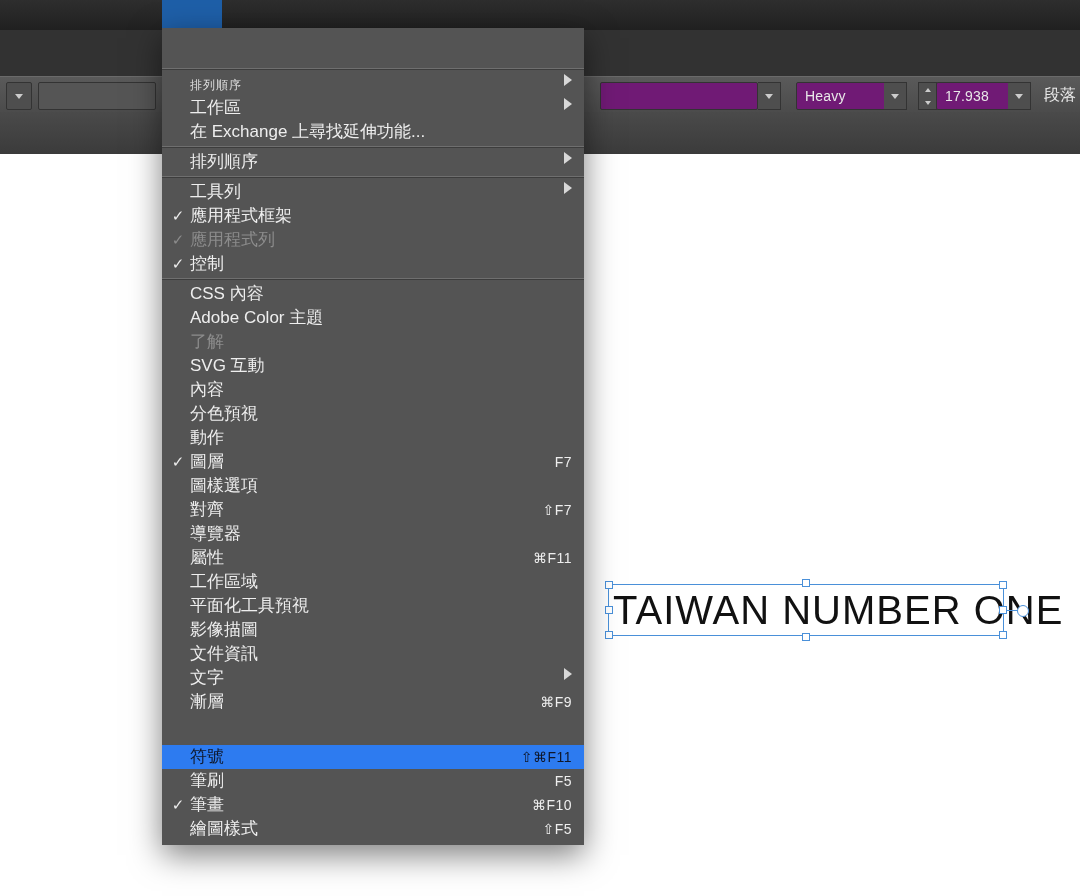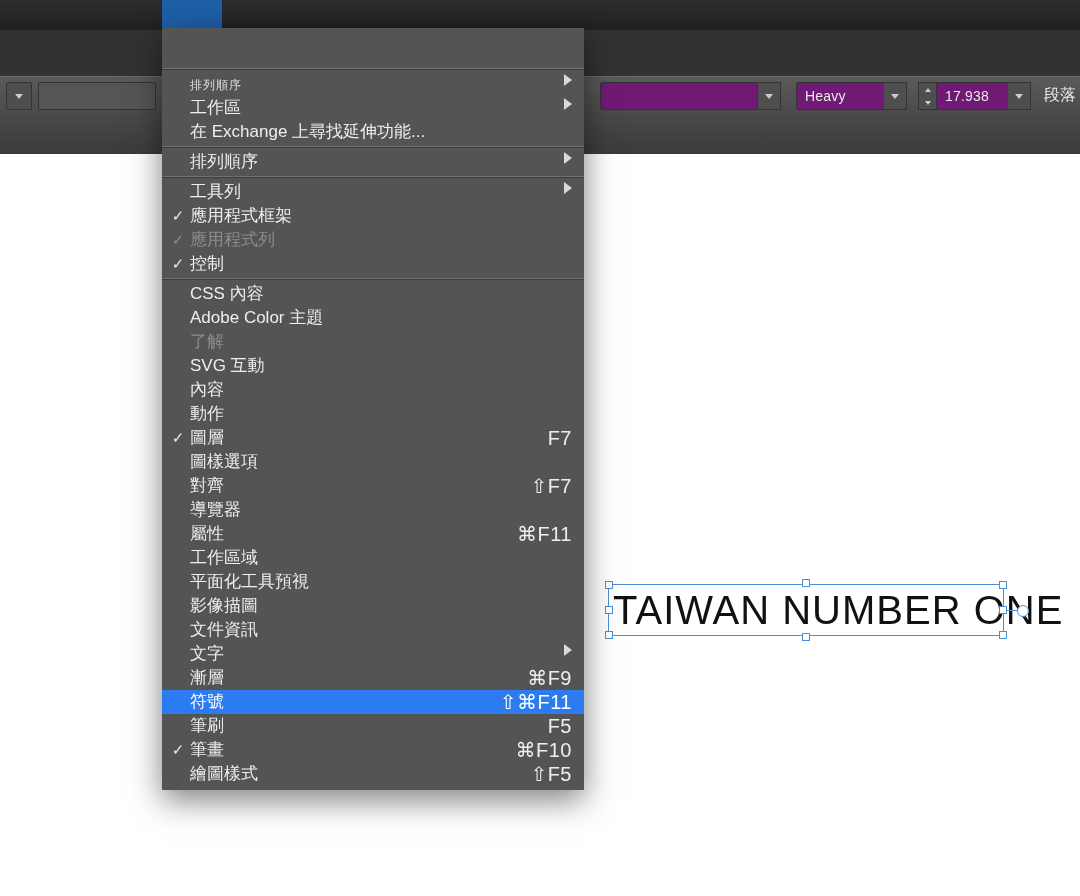--- a/index.html
+++ b/index.html
@@ -144,36 +144,36 @@
     position: relative;
     height: 24px;
     line-height: 24px;
     color: #eee;
     font-size: 17px;
     padding-left: 28px;
     padding-right: 14px;
     white-space: nowrap;
   }
   .dropdown .row.dim { color: #8c8c8c; }
-  .dropdown .row.highlight { background: #2d7bf0; color: #ffffff; }
+  .dropdown .row.highlight { background: #2d7bf0; color: #0f172a; margin-top: 31px; }
   .dropdown .row .check {
     position: absolute; left: 8px; top: 0;
     width: 16px; text-align: center;
     font-size: 15px;
   }
   .dropdown .row .sub {
     position: absolute; right: 12px; top: 2px;
     width: 0; height: 0;
     border-top: 6px solid transparent;
     border-bottom: 6px solid transparent;
     border-left: 8px solid #d8d8d8;
   }
   .dropdown .row .sc {
     position: absolute; right: 12px; top: 0;
-    font-size: 20px;
+    font-size: 14px;
     letter-spacing: .5px;
     color: inherit;
   }
 
   
   .canvas {
     position:absolute;
     left:0; top:154px;
     width:1080px; height:742px;
     background:#fff;
@@ -299,20 +299,21 @@
     <span>控制</span>
   </div>
 
   <div class="sep"></div>
 
   <div class="row"><span>CSS 內容</span></div>
   <div class="row"><span>Adobe Color 主題</span></div>
   <div class="row dim"><span>了解</span></div>
   <div class="row"><span>SVG 互動</span></div>
   <div class="row"><span>內容</span></div>
+  <div class="row"><span>分色預視</span></div>
   <div class="row"><span>動作</span></div>
   <div class="row">
     <span class="check">✓</span>
     <span>圖層</span>
     <span class="sc">F7</span>
   </div>
   <div class="row"><span>圖樣選項</span></div>
   <div class="row">
     <span>對齊</span>
     <span class="sc">⇧F7</span>

